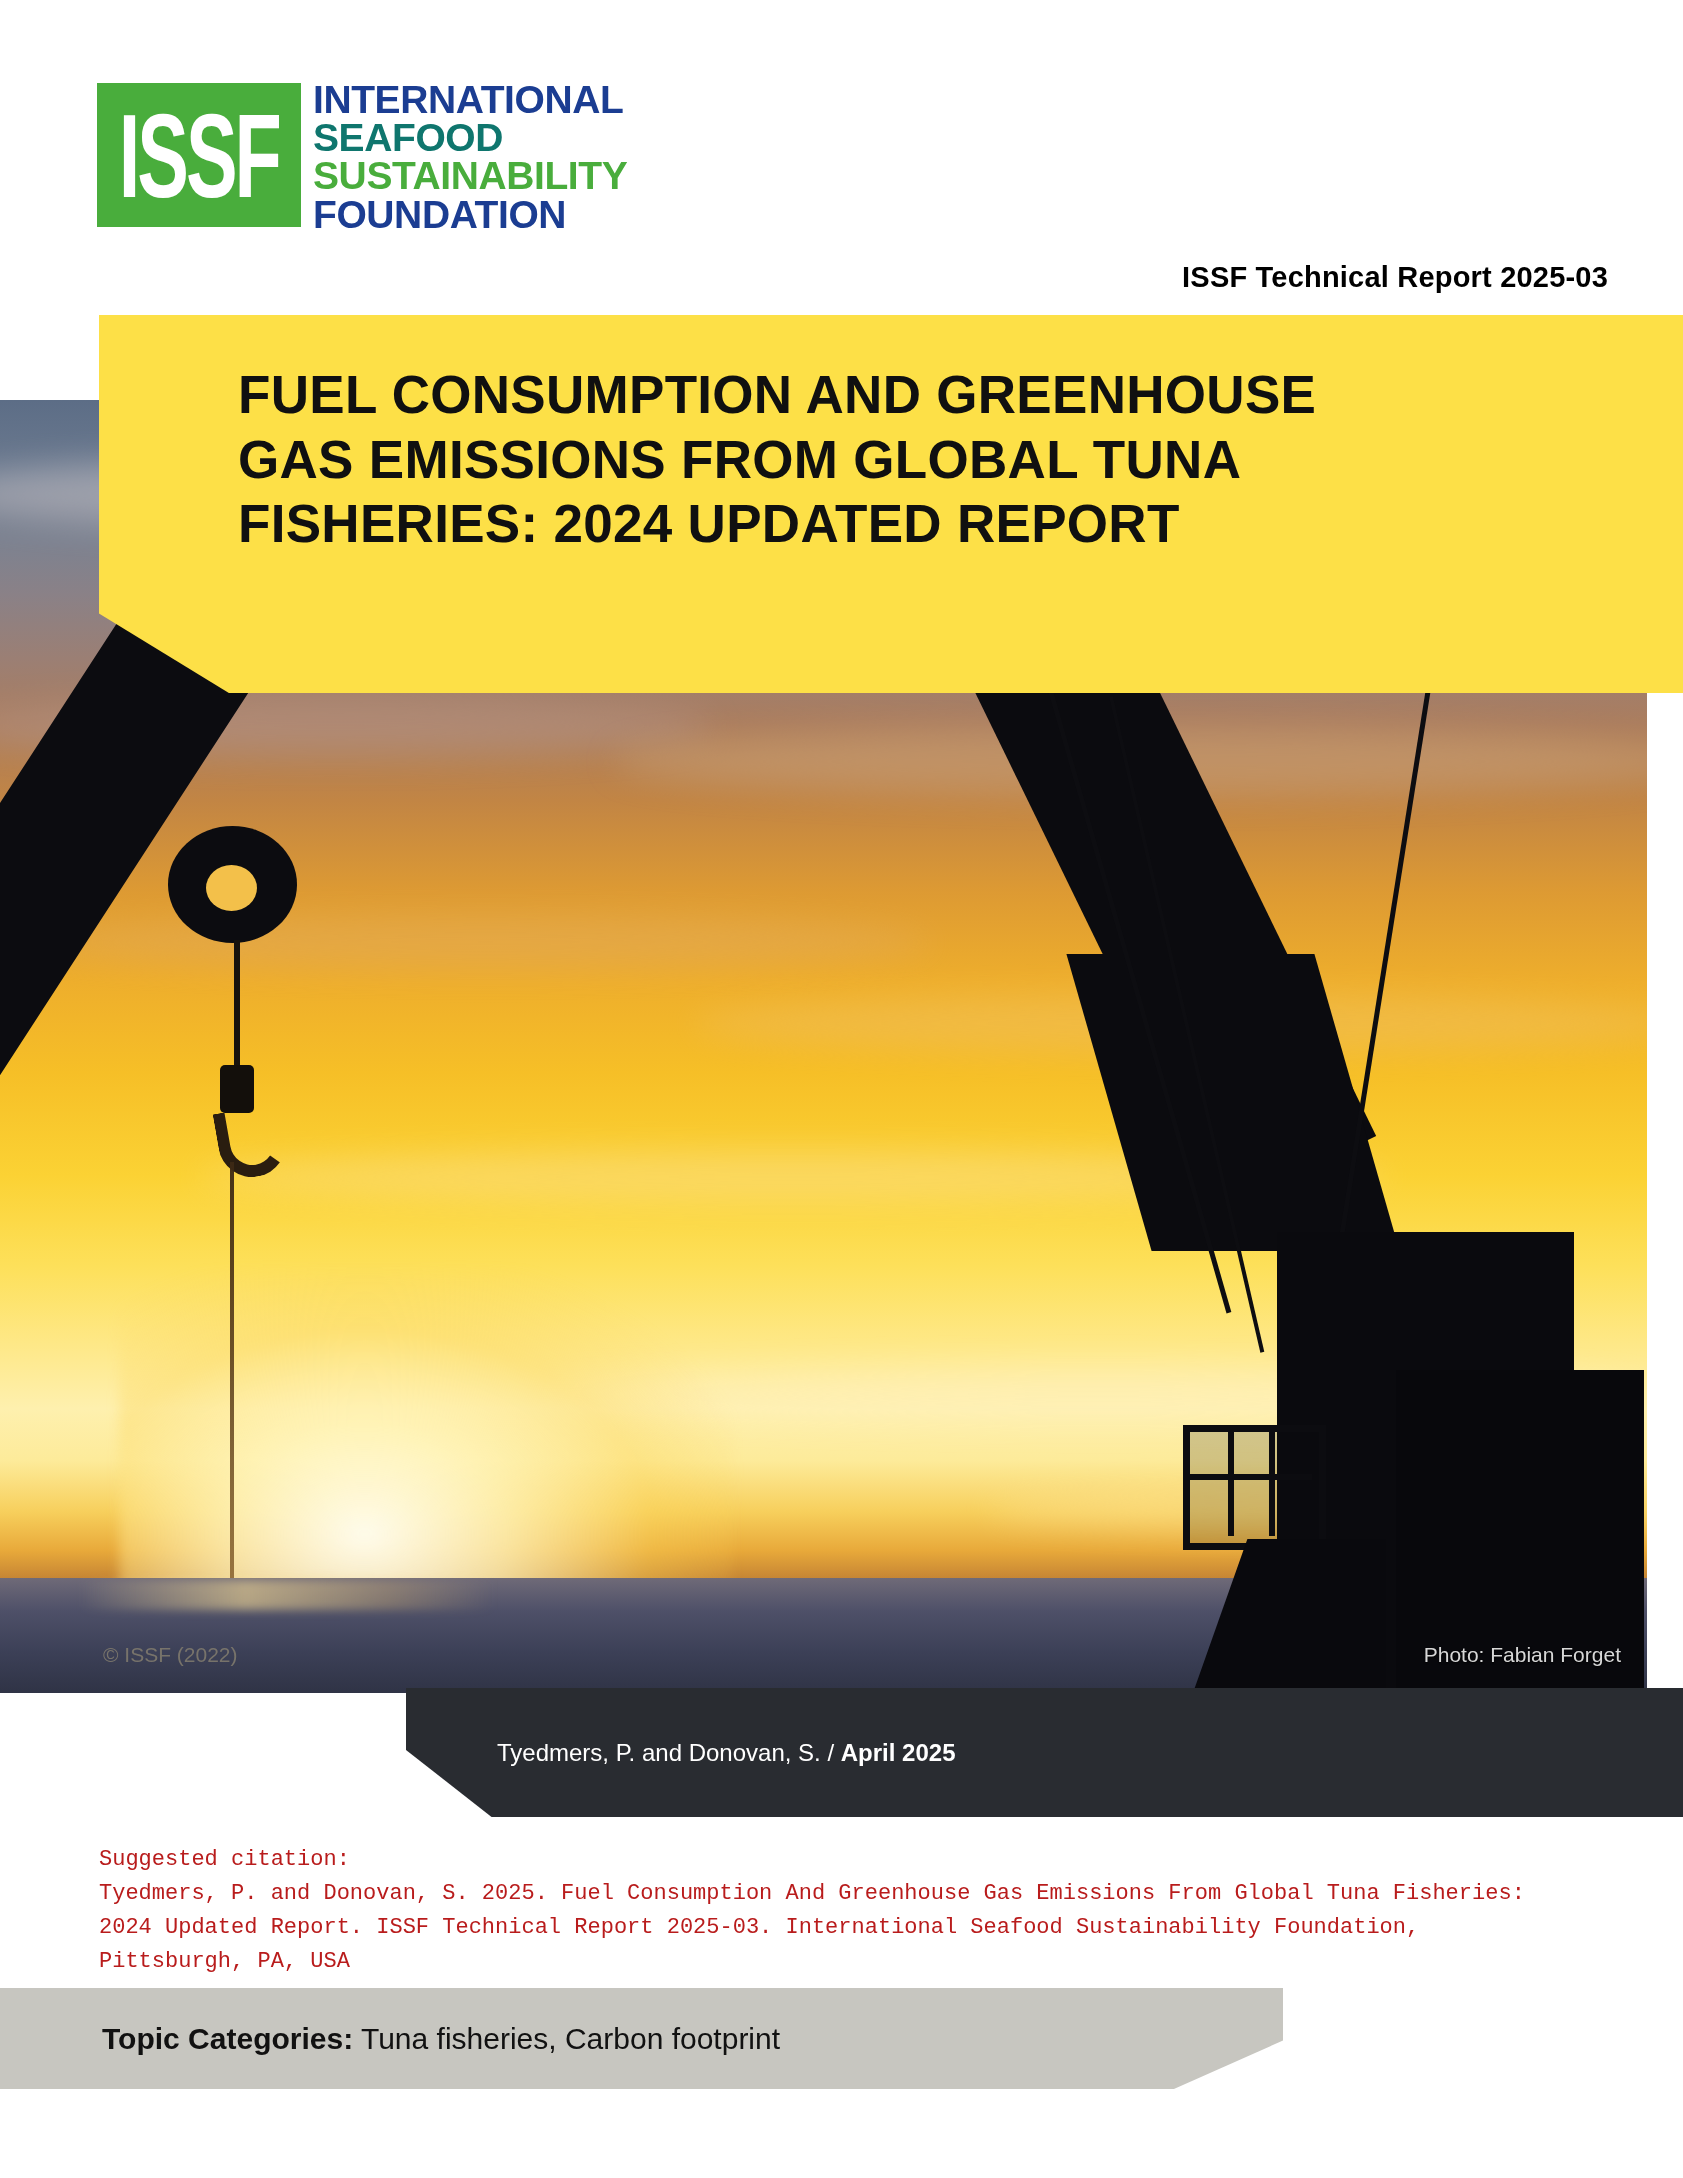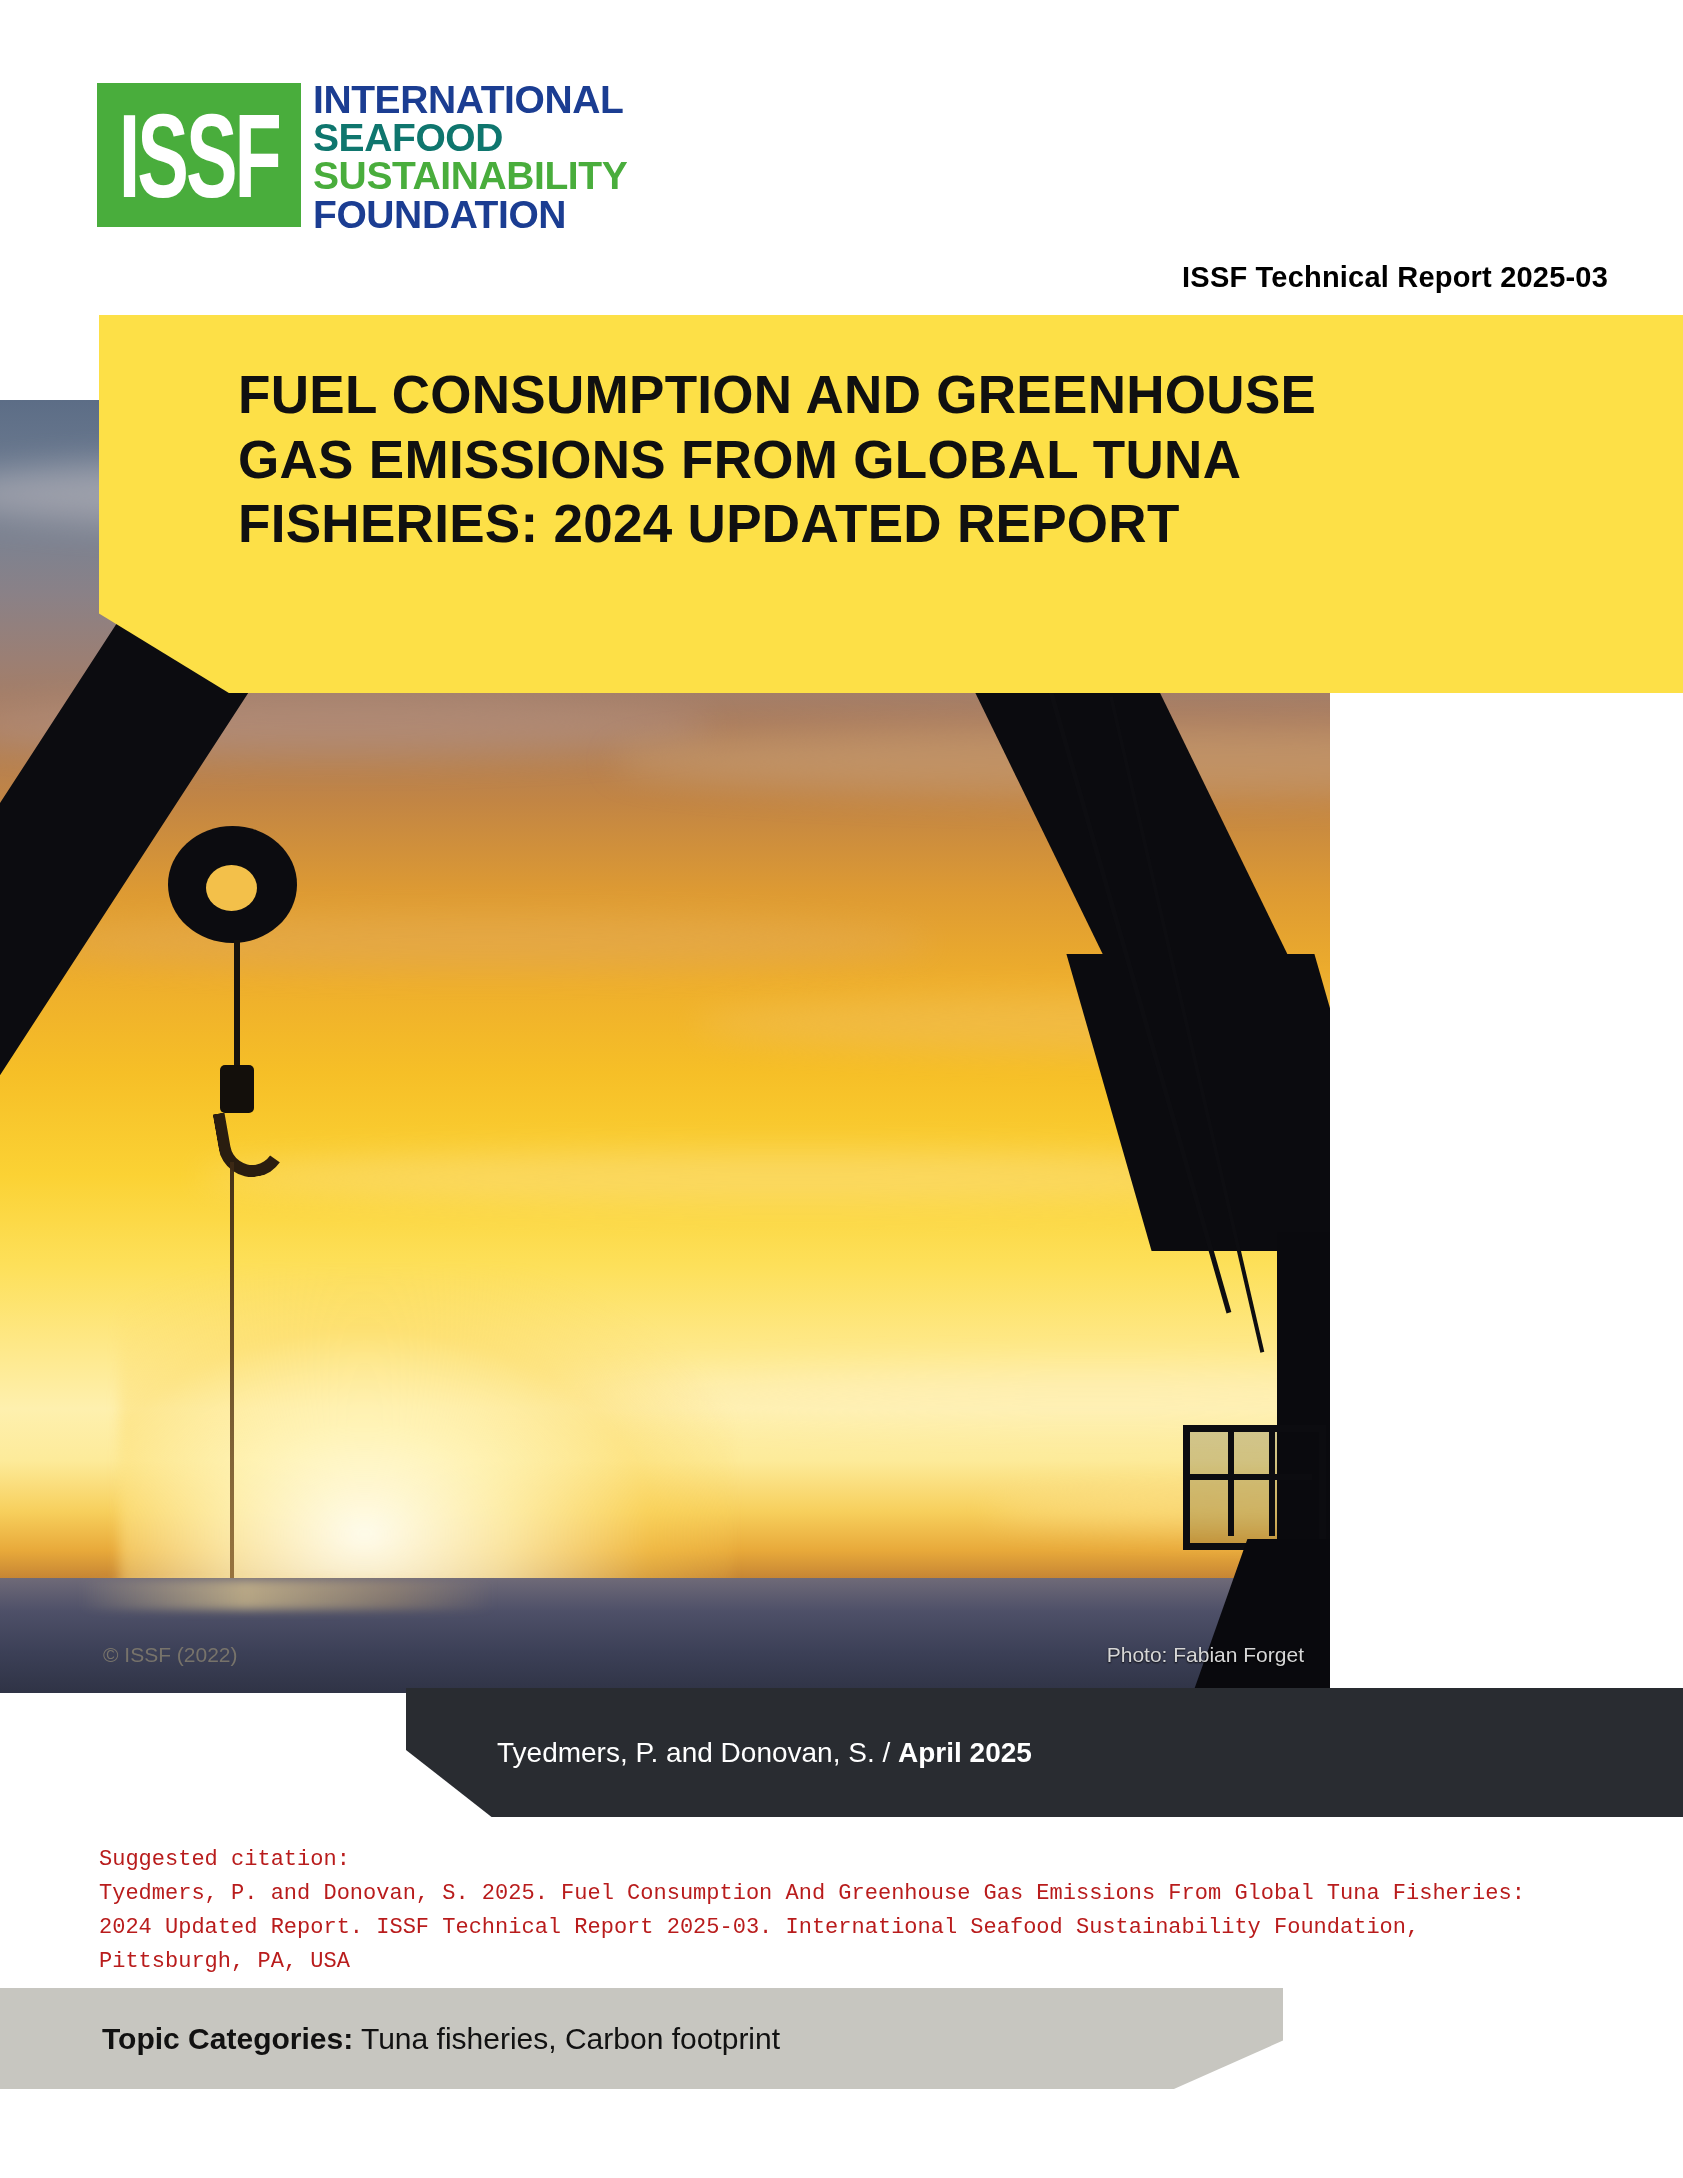--- a/index.html
+++ b/index.html
@@ -73,21 +73,21 @@
     color: #000000;
     letter-spacing: 0.2px;
     white-space: nowrap;
   }
 
   
   .photo {
     position: absolute;
     left: 0;
     top: 400px;
-    width: 1330px;
+    width: 1647px;
     height: 1293px;
     overflow: hidden;
     background: #101014;
   }
   .photo-sky {
     position: absolute;
     inset: 0;
     background:
       linear-gradient(to bottom,
         #5c6d86 0%,
@@ -342,21 +342,21 @@
     height: 129px;
     background: #292c31;
     clip-path: polygon(0 0, 100% 0, 100% 100%, 6.7% 100%, 0 48%);
   }
   .author-text {
     position: absolute;
     left: 91px;
     top: 50%;
     transform: translateY(-50%);
     font-family: "Liberation Sans", sans-serif;
-    font-size: 28px;
+    font-size: 24px;
     color: #ffffff;
     white-space: nowrap;
   }
   .author-text .date {
     font-weight: bold;
   }
 
   
   .citation {
     position: absolute;

